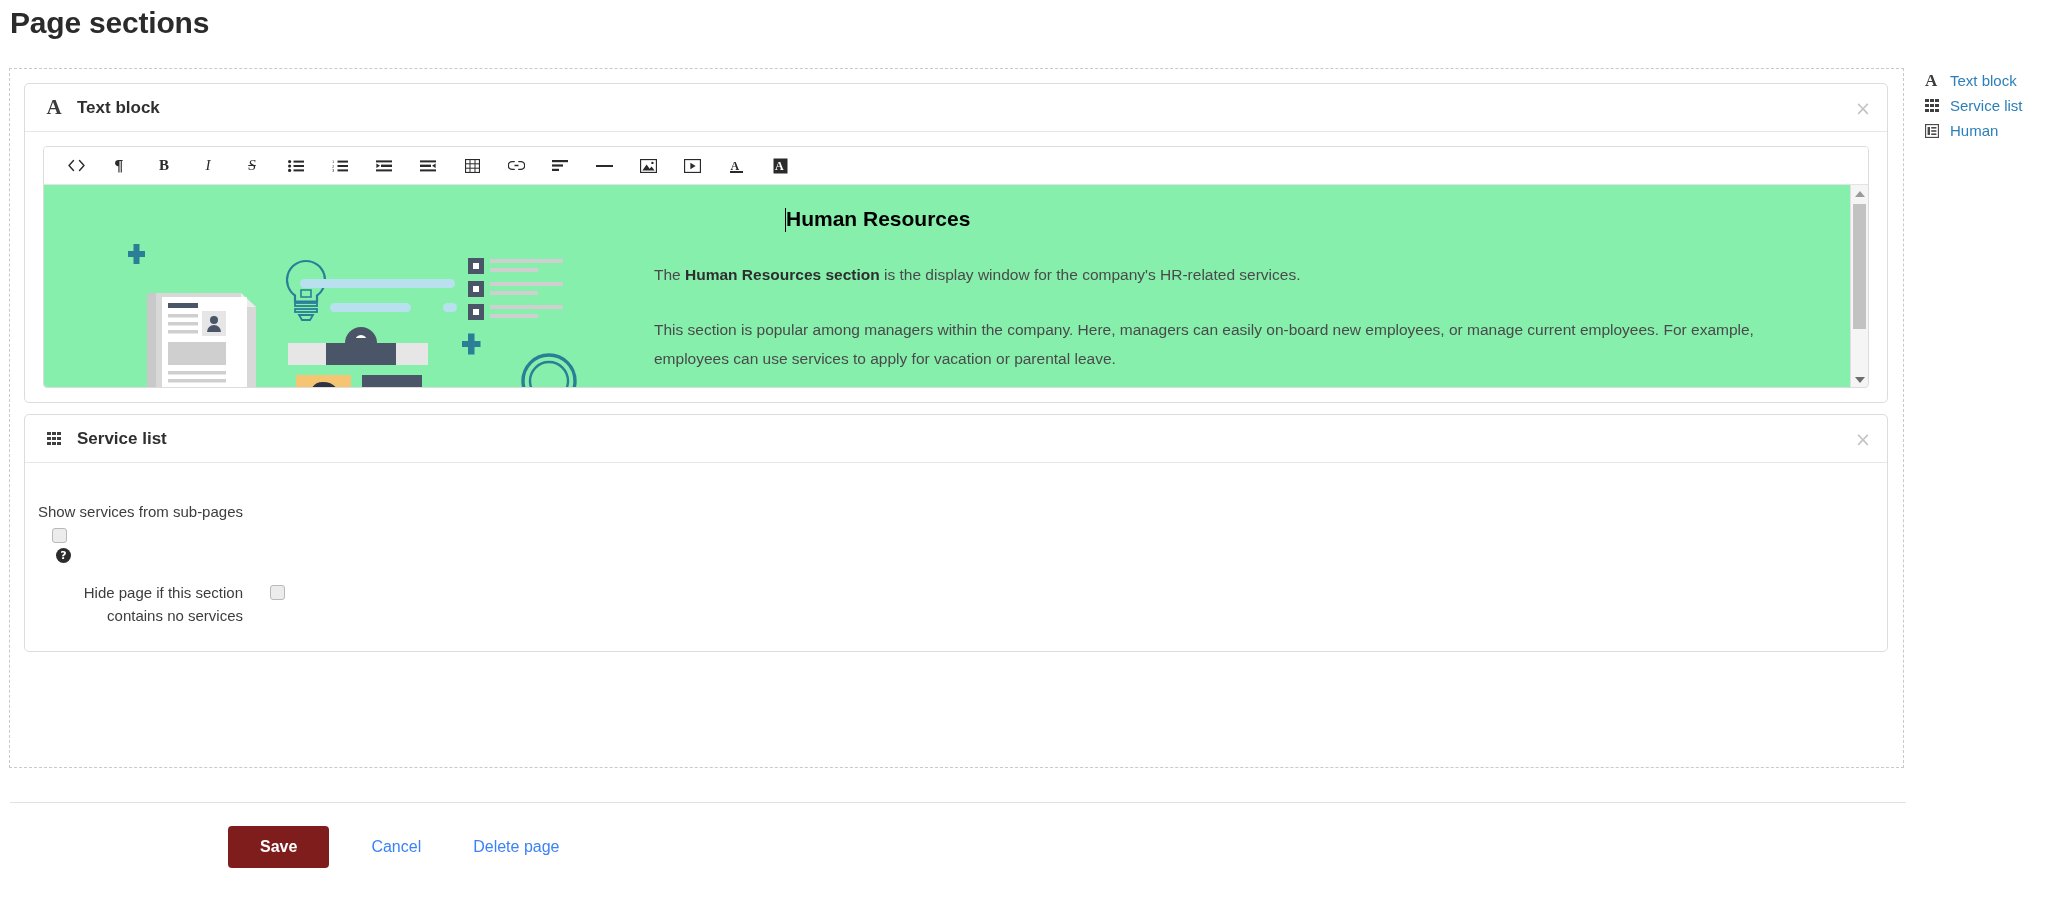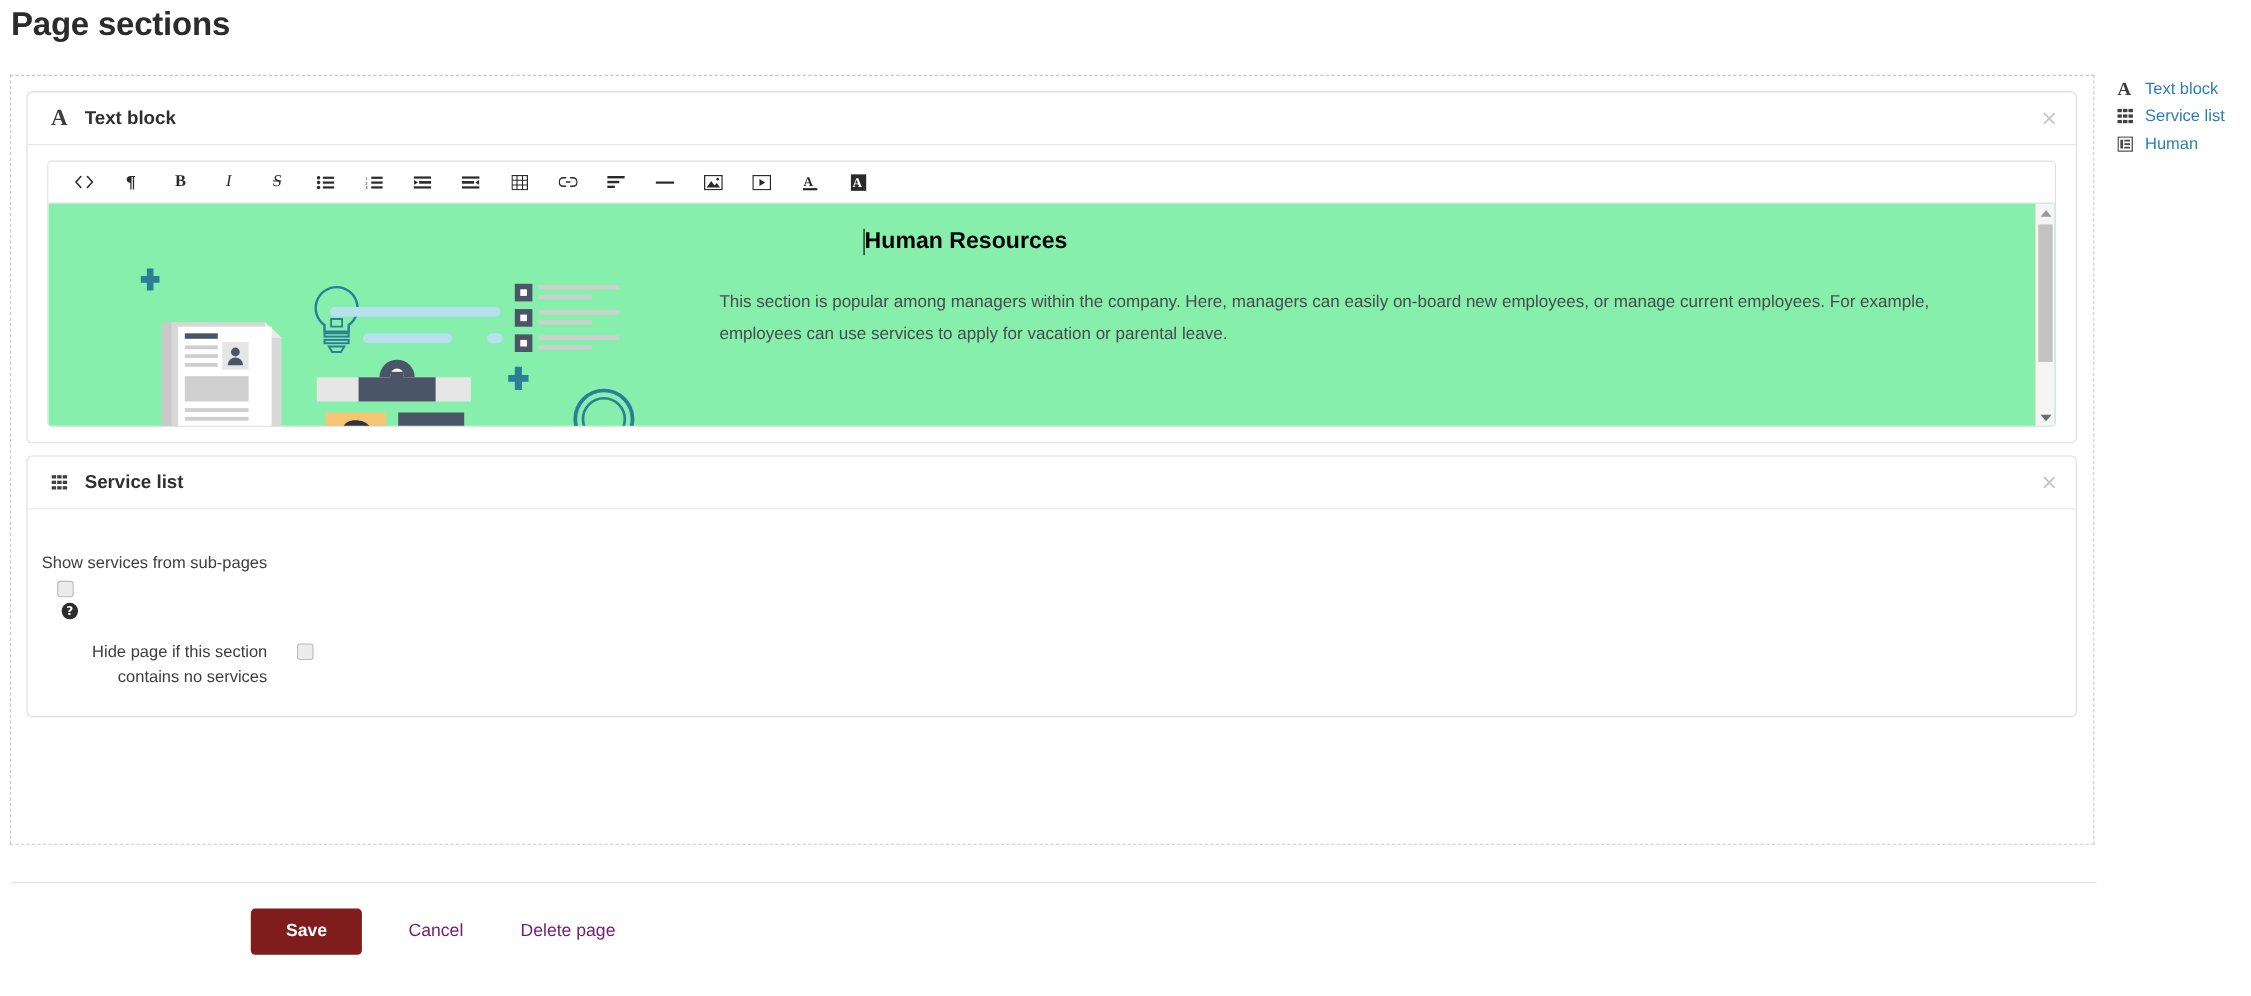--- a/index.html
+++ b/index.html
@@ -295,21 +295,21 @@
     font-weight: 700;
     border: none;
     border-radius: 4px;
     height: 42px;
     padding: 0 32px;
     cursor: pointer;
     font-family: "Liberation Sans", sans-serif;
   }
   .link-btn {
     font-size: 16px;
-    color: #701a75;
+    color: #3b82f6;
     cursor: pointer;
     margin-left: 42px;
   }
   #delete-page-link { margin-left: 52px; }
 </style>
 </head>
 <body>
 
 <div class="page">
 
@@ -513,20 +513,23 @@
               <path d="M355 190a15 15 0 0 1 30 0" fill="none" stroke="#2a7f97" stroke-width="3"></path>
               <path d="M362 178l-3-6 6-3 3 6M378 178l3-6-6-3-3 6M348 192l-6 0 0-6 6 0M392 192l6 0 0-6-6 0" fill="none" stroke="#2a7f97" stroke-width="3"></path>
               <circle cx="420" cy="196" r="5" fill="#b9e0ef"></circle>
               <circle cx="440" cy="198" r="5" fill="#b9e0ef"></circle>
             </svg>
 
             <div class="doc-text">
               <div class="doc-h1">
                 <span class="caret"></span><span>Human Resources</span>
               </div>
+              <p class="doc-p">
+                <span>The </span><b>Human Resources section</b><span> is the display window for the company's HR-related services.</span>
+              </p>
               <p class="doc-p">This section is popular among managers within the company. Here, managers can easily on-board new employees, or manage current employees. For example, employees can use services to apply for vacation or parental leave.</p>
             </div>
           </div>
 
           <div class="scrollbar">
             <div class="sb-arrow up">
                 <span></span>
               </div>
             <div class="sb-thumb"></div>
             <div class="sb-arrow down">

